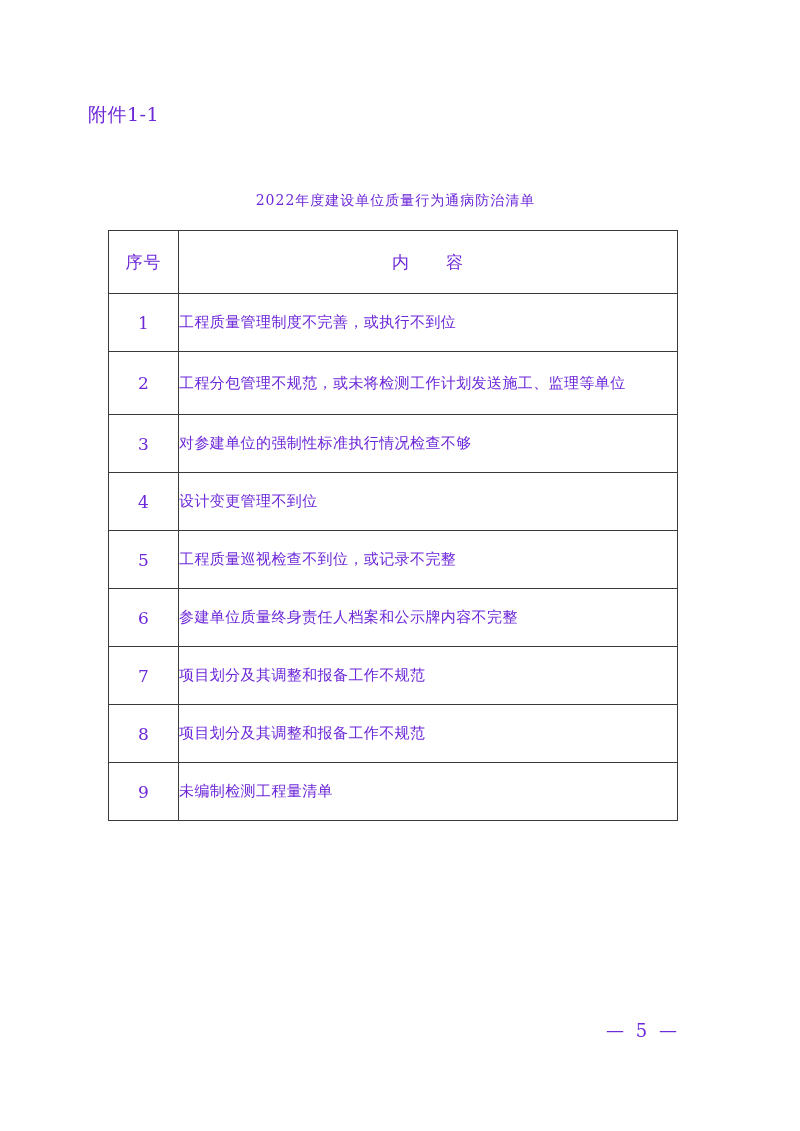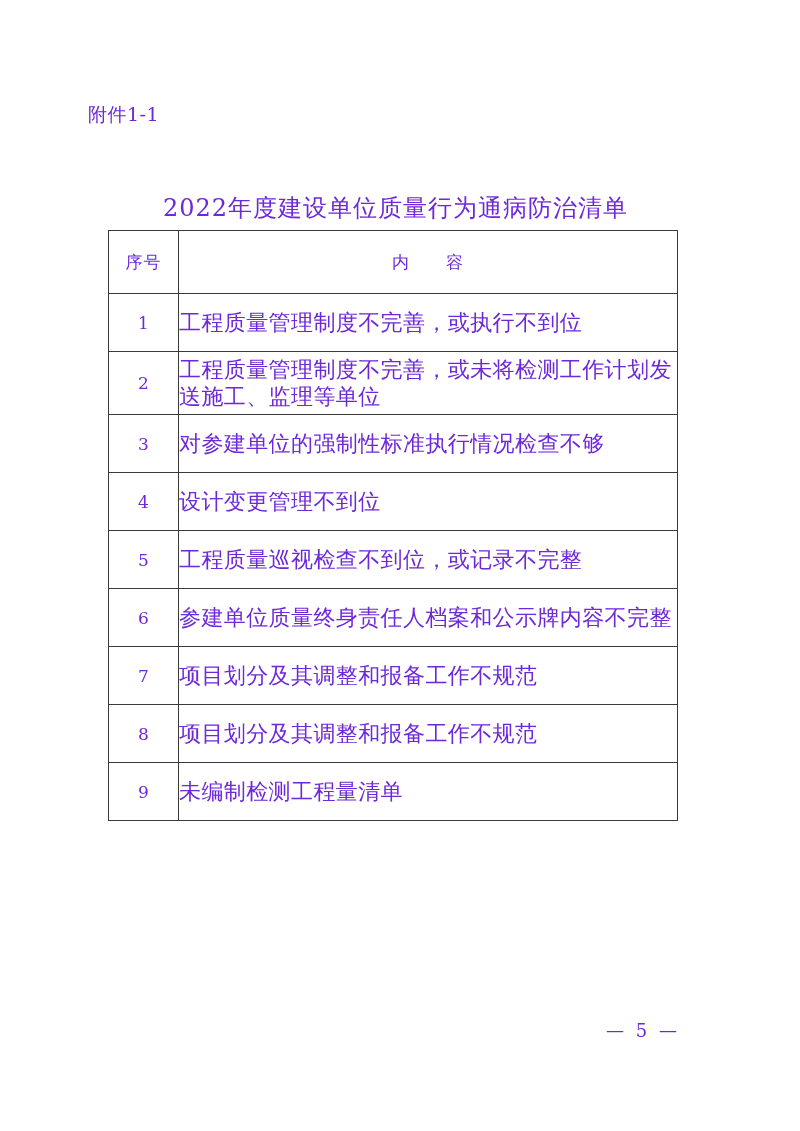--- a/index.html
+++ b/index.html
@@ -25,21 +25,21 @@
     font-family: "DejaVu Serif", "Liberation Serif", serif;
     letter-spacing: 0.5px;
     white-space: nowrap;
   }
   .doc-title {
     position: absolute;
     left: 0;
     right: 9px;
     top: 192px;
     text-align: center;
-    font-size: 24px;
+    font-size: 14px;
     font-family: "DejaVu Serif", "Liberation Serif", serif;
     letter-spacing: 1px;
   }
   .list-table {
     position: absolute;
     left: 108px;
     top: 230px;
     width: 570px;
     border-collapse: collapse;
     table-layout: fixed;
@@ -58,21 +58,21 @@
     text-align: center;
     height: 62px;
     letter-spacing: 1px;
   }
   .cell-no {
     text-align: center;
     font-size: 17px;
     height: 57px;
   }
   .cell-content {
-    font-size: 22px;
+    font-size: 15px;
     line-height: 27px;
     padding: 8px 10px 8px 14px;
     letter-spacing: 0.4px;
   }
   .row-tall .cell-no,
   .row-tall .cell-content {
     height: 62px;
   }
   .page-number {
     position: absolute;
@@ -103,21 +103,21 @@
         <th class="hdr-content">内　　容</th>
       </tr>
     </thead>
     <tbody>
       <tr>
         <td class="cell-no">1</td>
         <td class="cell-content">工程质量管理制度不完善，或执行不到位</td>
       </tr>
       <tr class="row-tall">
         <td class="cell-no">2</td>
-        <td class="cell-content">工程质量管理制度不完善，或未将检测工作计划发送施工、监理等单位</td>
+        <td class="cell-content">工程分包管理不规范，或未将检测工作计划发送施工、监理等单位</td>
       </tr>
       <tr>
         <td class="cell-no">3</td>
         <td class="cell-content">对参建单位的强制性标准执行情况检查不够</td>
       </tr>
       <tr>
         <td class="cell-no">4</td>
         <td class="cell-content">设计变更管理不到位</td>
       </tr>
       <tr>

